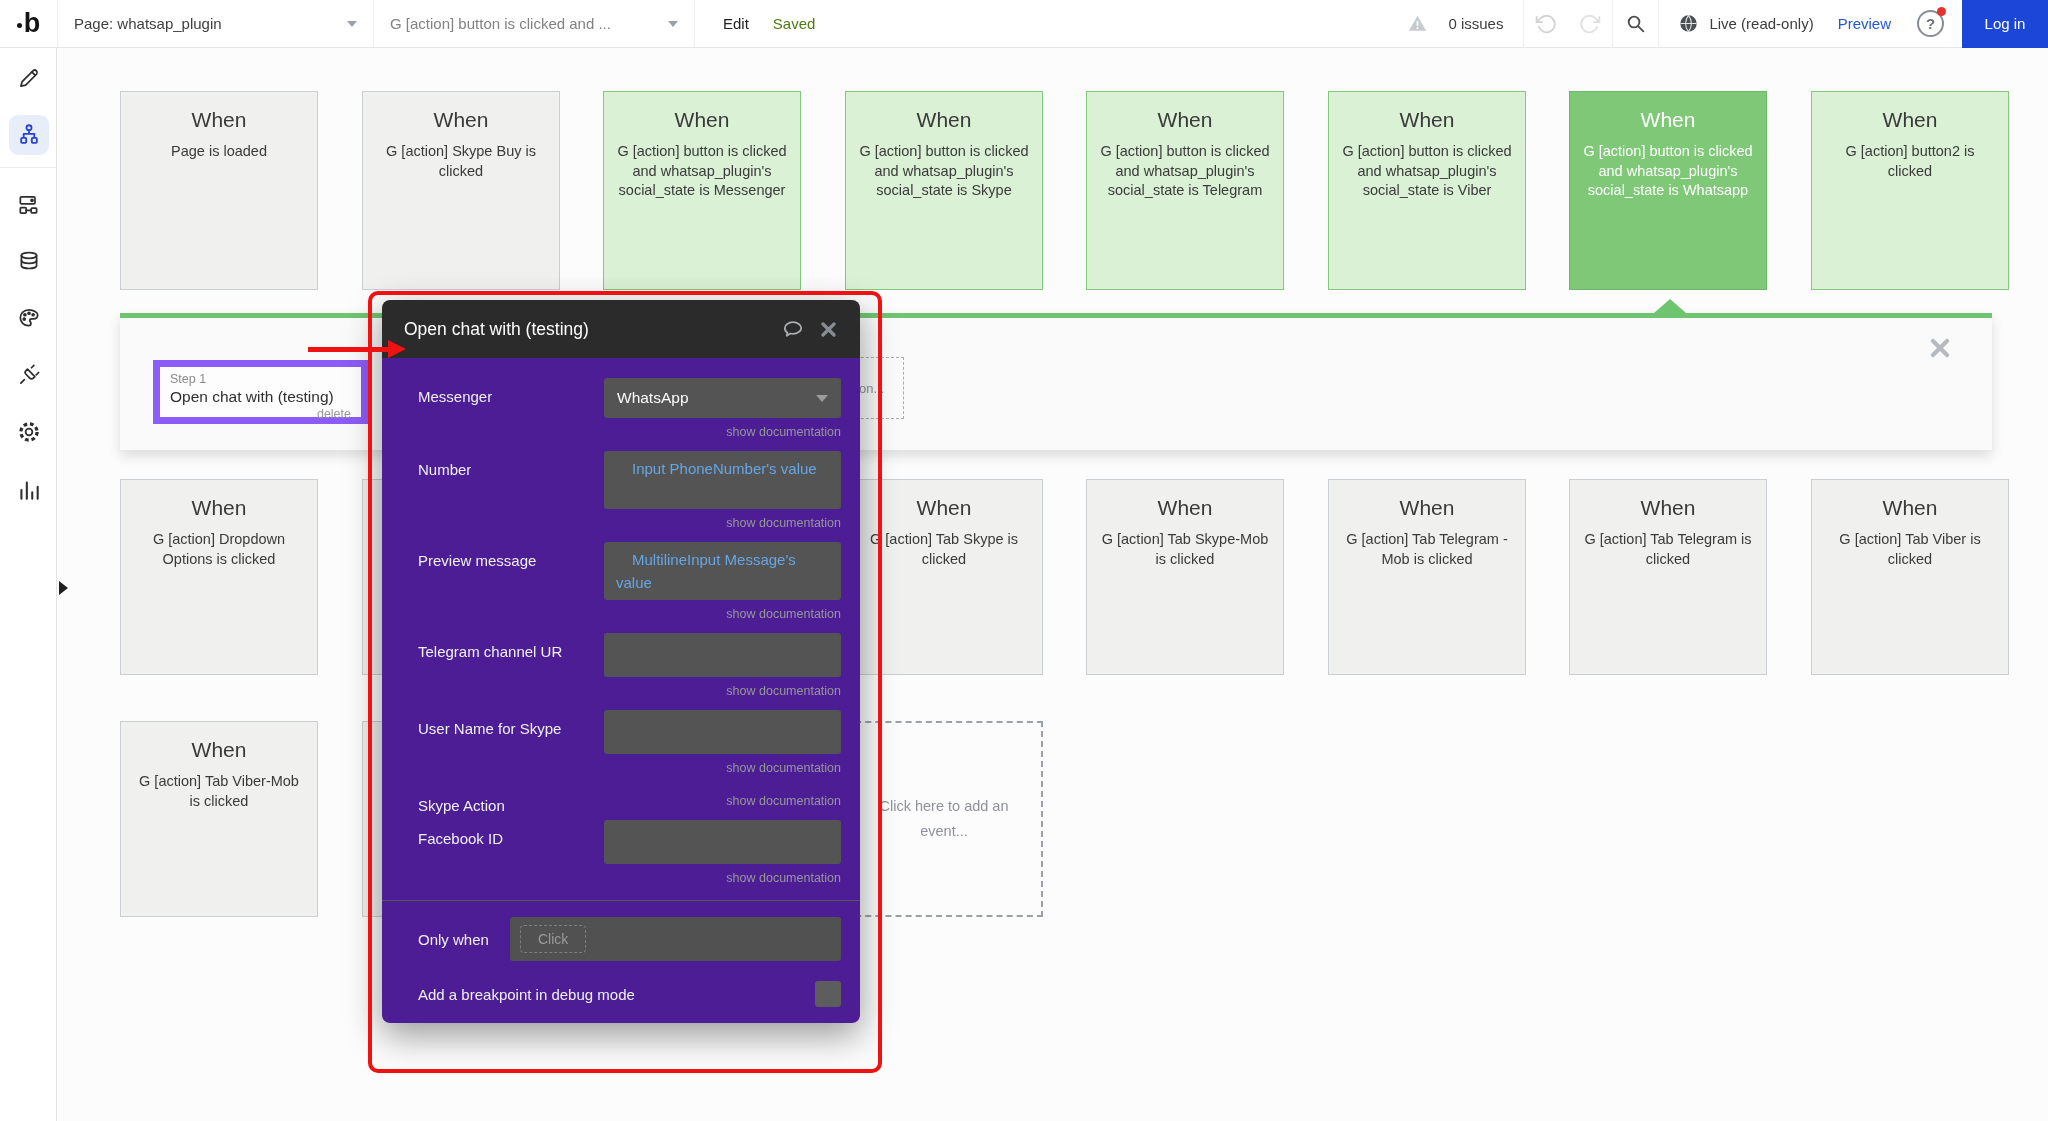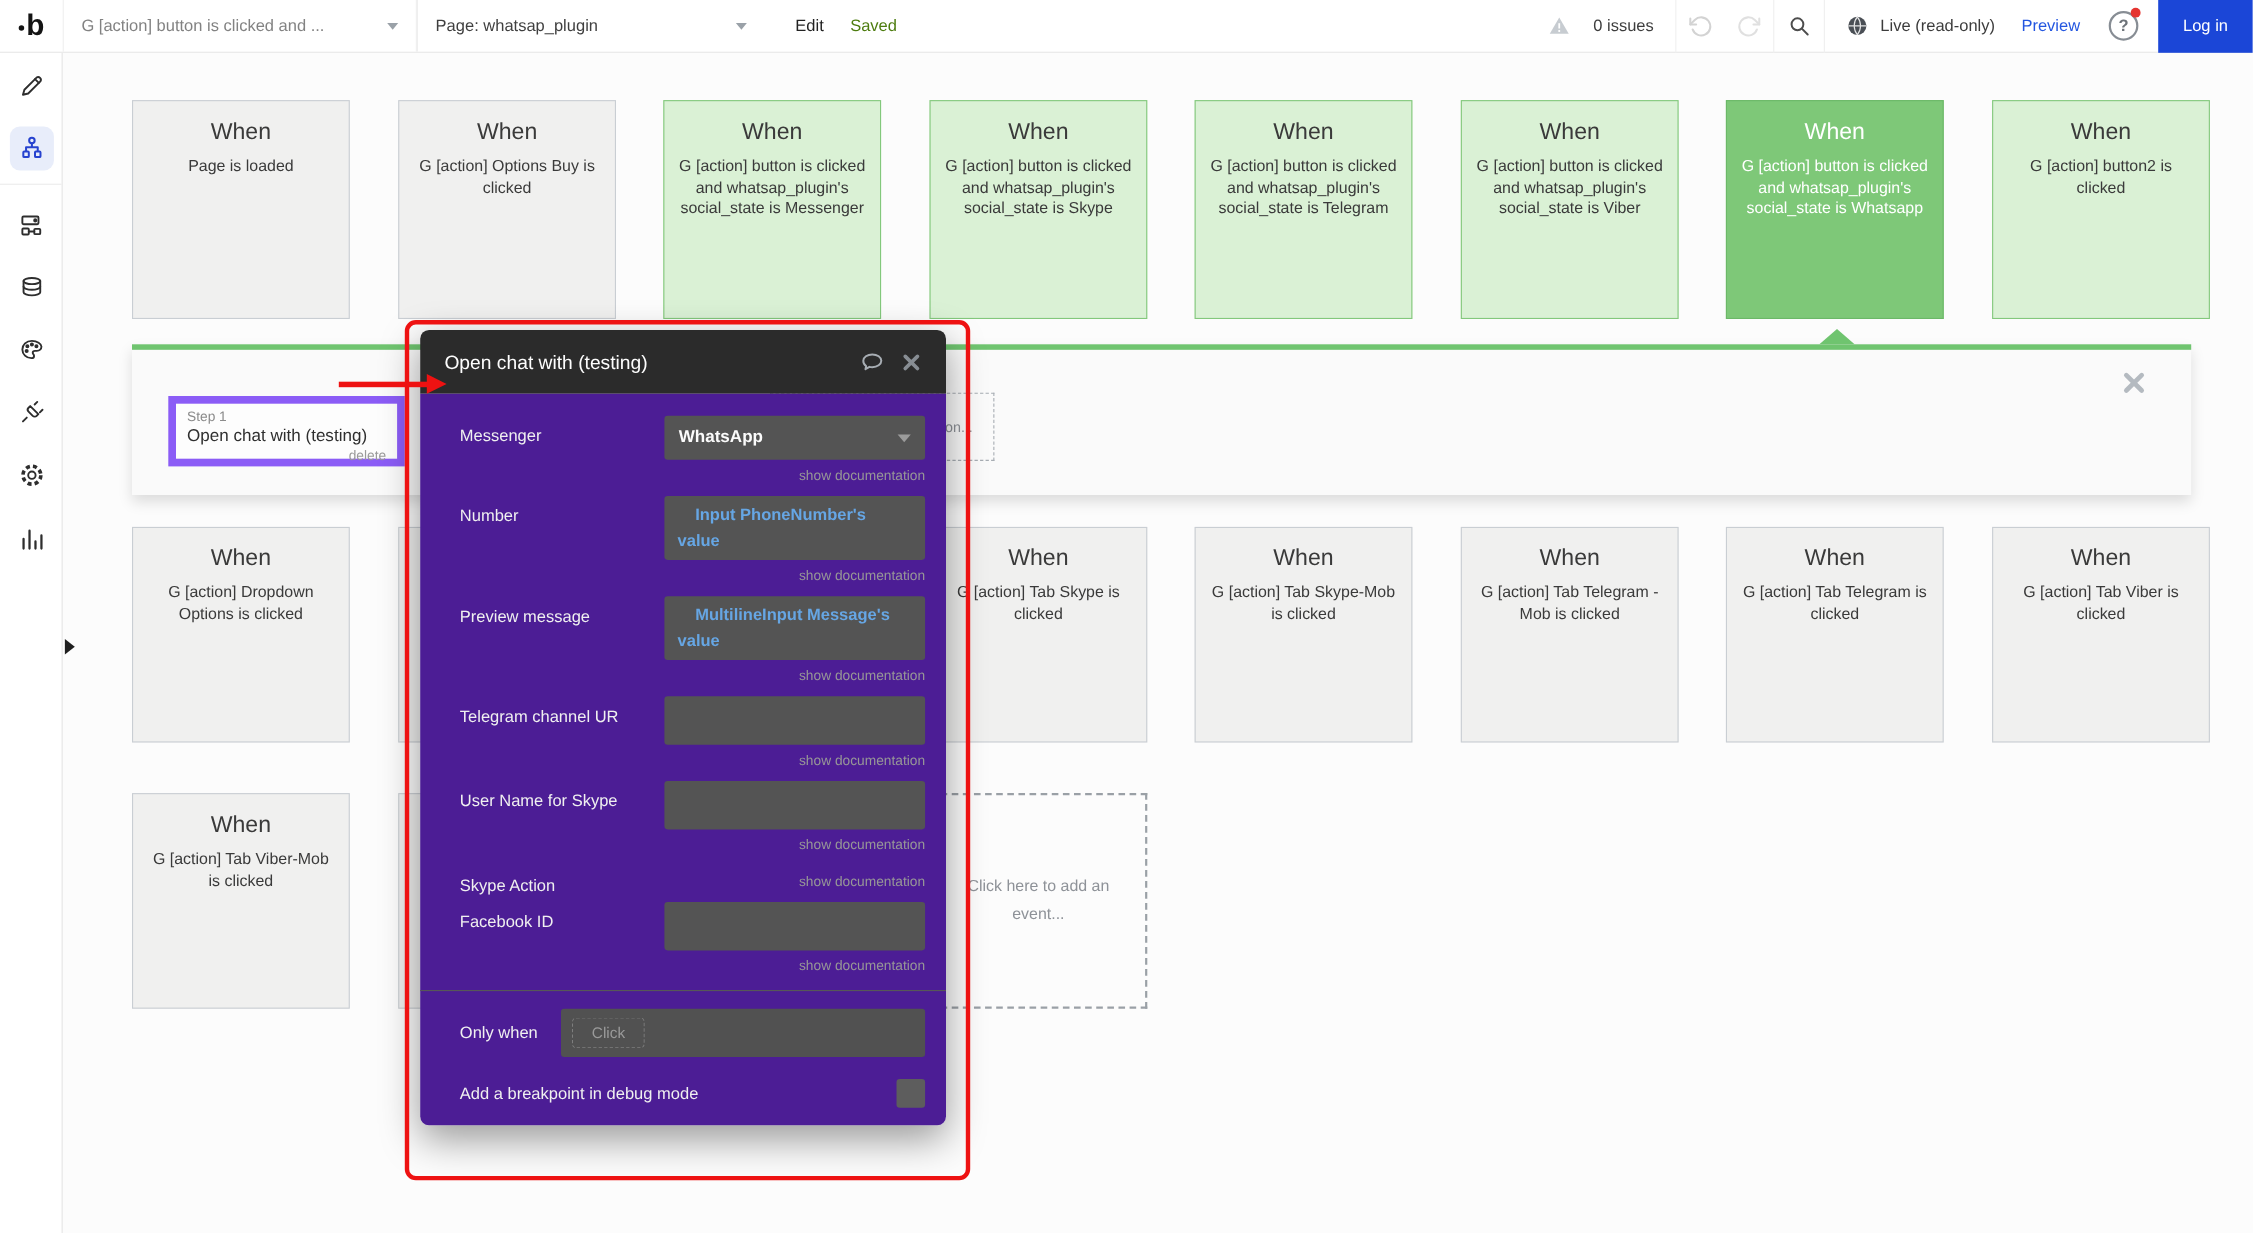--- a/index.html
+++ b/index.html
@@ -81,21 +81,21 @@
     box-shadow:0 12px 36px rgba(0,0,0,.4);border-radius:8px;}
   .dlg-header{height:58px;background:#2b2b2b;border-radius:8px 8px 0 0;display:flex;align-items:center;
     padding:0 22px;}
   .dlg-title{color:#fdfdfd;font-size:17.5px;flex:1;}
   .dlg-comment{width:24px;height:24px;color:#a7adb3;margin-right:14px;cursor:pointer;}
   .dlg-close{width:19px;height:19px;color:#878d93;cursor:pointer;}
   .dlg-body{background:#4c1d95;border-radius:0 0 8px 8px;padding:20px 19px 16px 36px;}
   .frow{display:flex;}
   .flabel{width:186px;flex:none;color:#f0f0f0;font-size:15px;padding-top:10px;}
   .fcol{flex:1;min-width:0;}
-  .ffield{background:#545454;border-radius:3px;font-weight:bold;}
+  .ffield{background:#545454;border-radius:3px;}
   .ffield.f-select{height:40px;display:flex;align-items:center;justify-content:space-between;padding:0 13px;
     color:#fbfbfb;font-size:15.5px;cursor:pointer;}
   .f-caret{width:0;height:0;border-left:6px solid transparent;border-right:6px solid transparent;
     border-top:7px solid #9b9b9b;}
   .ffield.f-input{height:44px;cursor:text;}
   .ffield.f-expr{min-height:58px;padding:6px 12px;color:#66a6e4;font-size:15px;line-height:23px;
     text-indent:16px;cursor:pointer;}
   .fdoc{text-align:right;color:#979797;font-size:12.5px;margin:7px 0 11px;line-height:15px;cursor:pointer;}
   .dlg-divider{height:1px;background:#575757;margin:3px -19px 0 -36px;}
   .ow-row{display:flex;align-items:center;margin-top:16px;}
@@ -118,26 +118,26 @@
 </head>
 <body>
 
 <div class="stage">
 
   <header class="topbar">
     <div class="logo">
       <span class="logo-dot"></span>
       <span class="logo-b">b</span>
     </div>
+    <div class="tb-dd page-dd">
+      <span>Page: whatsap_plugin</span>
+      <span class="caret"></span>
+    </div>
     <div class="tb-dd wf-dd">
       <span>G [action] button is clicked and ...</span>
-      <span class="caret"></span>
-    </div>
-    <div class="tb-dd page-dd">
-      <span>Page: whatsap_plugin</span>
       <span class="caret"></span>
     </div>
     <span class="tb-edit">Edit</span>
     <span class="tb-saved">Saved</span>
     <div class="tb-spacer"></div>
     <div class="tb-issues">
       <span class="tb-icon" id="icon-warning">
           <svg width="23" height="23" viewBox="0 0 24 24">
             <path d="M12 4L21 19.5H3z" fill="#c7ccd1"></path>
             <rect x="11.15" y="9.5" width="1.7" height="5" fill="#fff"></rect>
@@ -364,21 +364,21 @@
       <span class="ra-line"></span>
       <span class="ra-head"></span>
     </div>
 
   <div class="card v-gray" style="left: 120px; top: 91px; height: 199px;">
         <div class="card-title">When</div>
                    <div class="card-body">Page is loaded</div>
       </div>
       <div class="card v-gray" style="left: 362px; top: 91px; height: 199px;">
         <div class="card-title">When</div>
-                   <div class="card-body">G [action] Options Buy is clicked</div>
+                   <div class="card-body">G [action] Skype Buy is clicked</div>
       </div>
       <div class="card v-green" style="left: 603px; top: 91px; height: 199px;">
         <div class="card-title">When</div>
                    <div class="card-body">G [action] button is clicked and whatsap_plugin's social_state is Messenger</div>
       </div>
       <div class="card v-green" style="left: 845px; top: 91px; height: 199px;">
         <div class="card-title">When</div>
                    <div class="card-body">G [action] button is clicked and whatsap_plugin's social_state is Skype</div>
       </div>
       <div class="card v-green" style="left: 1086px; top: 91px; height: 199px;">

